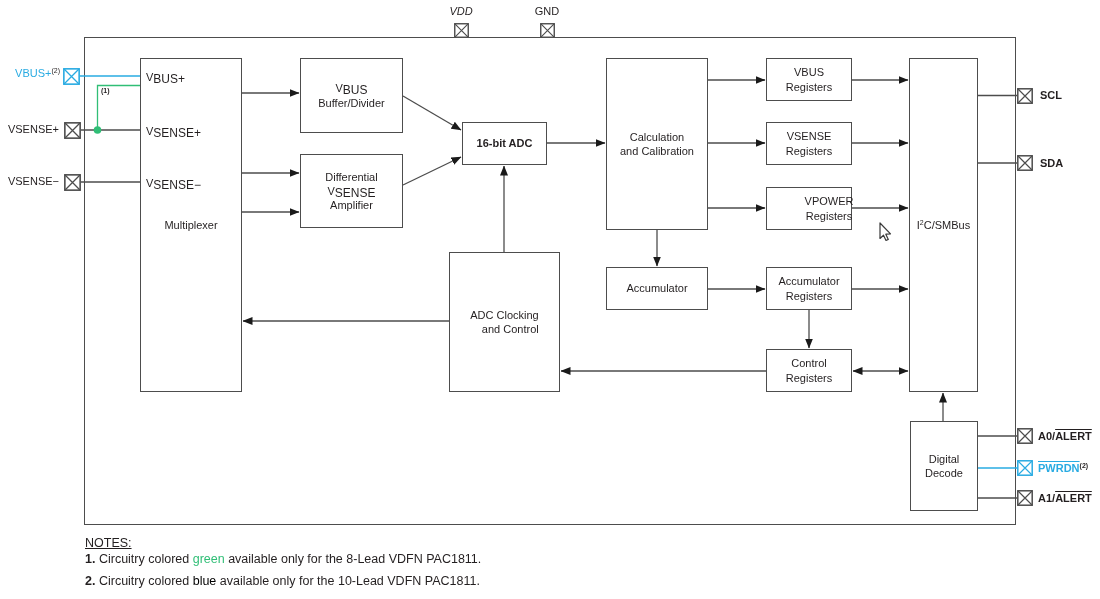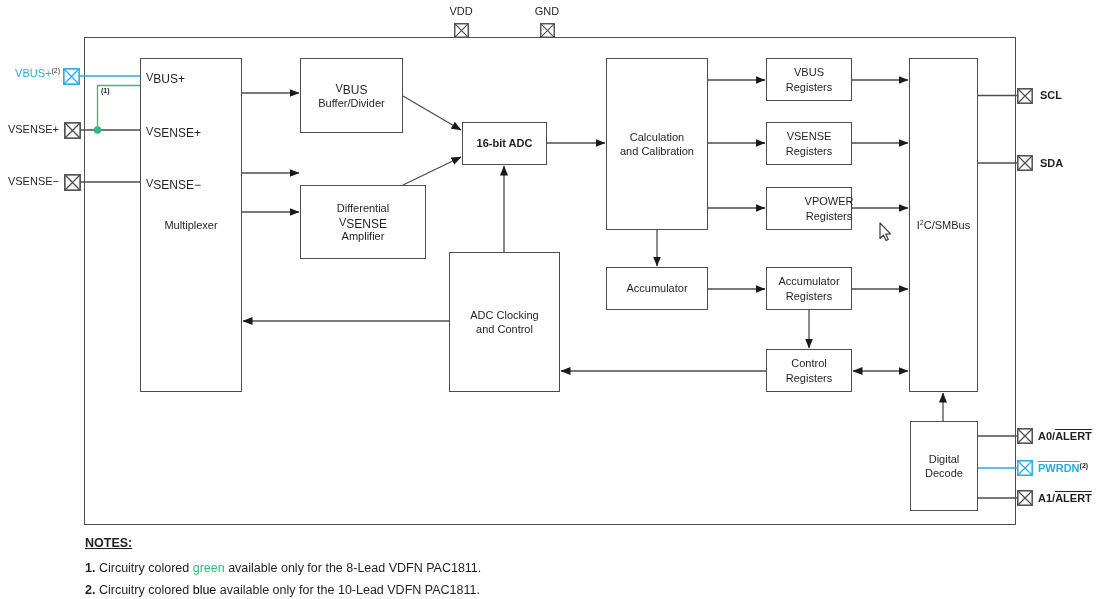--- a/index.html
+++ b/index.html
@@ -19,21 +19,21 @@
   .mux-in{position:absolute;left:5px;font-size:11px;white-space:nowrap;}
   .pin{position:absolute;}
   .pin-label{position:absolute;font-size:11px;white-space:nowrap;line-height:13px;}
   .pin-label.right-al{text-align:right;}
   .pin-label.bold{font-weight:700;}
   .pin-label.ctr{text-align:center;}
   .blue{color:#29ABE2;}
   .ov{text-decoration:overline;}
   svg.wires{position:absolute;left:0;top:0;pointer-events:none;}
   .notes{position:absolute;left:85px;top:536px;font-size:12.5px;color:#231F20;}
-  .notes-heading{font-weight:700;text-decoration:underline;margin-bottom:11px;}
+  .notes-heading{font-weight:400;text-decoration:underline;margin-bottom:2px;}
   .note-line{margin-bottom:7px;line-height:15px;}
   .note-line b{font-weight:700;}
   .w-green{color:#30BE76;}
   .w-blue{color:#000000;}
   .ann1{position:absolute;left:101px;top:87px;font-size:7px;font-weight:700;}
 </style>
 </head>
 <body>
 
 <div id="stage">
@@ -106,21 +106,21 @@
     <span class="lbl">Multiplexer</span>
     <span class="mux-in" style="top:11px;"><span>V</span><sub>BUS+</sub></span>
     <span class="mux-in" style="top:65px;"><span>V</span><sub>SENSE+</sub></span>
     <span class="mux-in" style="top:117px;"><span>V</span><sub>SENSE−</sub></span>
   </div>
 
   <div class="block" style="left:300px;top:58px;width:103px;height:75px;">
     <span class="lbl"><span>V</span><sub>BUS</sub><br><span>Buffer/Divider</span></span>
   </div>
 
-  <div class="block" style="left:300px;top:154px;width:126px;height:74px;margin-top:31px;">
+  <div class="block" style="left:300px;top:154px;width:103px;height:74px;">
     <span class="lbl"><span>Differential</span><br><span>V</span><sub>SENSE</sub><br><span>Amplifier</span></span>
   </div>
 
   <div class="block" style="left:462px;top:122px;width:85px;height:43px;font-weight:bold;">
     <span class="lbl">16-bit ADC</span>
   </div>
 
   <div class="block" style="left:606px;top:58px;width:102px;height:172px;">
     <span class="lbl"><span>Calculation</span><br><span>and Calibration</span></span>
   </div>
@@ -142,39 +142,39 @@
   </div>
 
   <div class="block" style="left:766px;top:267px;width:86px;height:43px;">
     <span class="lbl"><span>Accumulator</span><br><span>Registers</span></span>
   </div>
 
   <div class="block" style="left:766px;top:349px;width:86px;height:43px;">
     <span class="lbl"><span>Control</span><br><span>Registers</span></span>
   </div>
 
-  <div class="block" style="left:449px;top:252px;width:111px;height:140px;">
+  <div class="block" style="left:449px;top:252px;width:111px;height:140px;text-align:right;">
     <span class="lbl"><span>ADC Clocking</span><br><span>and Control</span></span>
   </div>
 
   <div class="block" style="left:909px;top:58px;width:69px;height:334px;">
     <span class="lbl"><span>I</span><sup class="p2">2</sup><span>C/SMBus</span></span>
   </div>
 
   <div class="block" style="left:910px;top:421px;width:68px;height:90px;">
     <span class="lbl"><span>Digital</span><br><span>Decode</span></span>
   </div>
 
   <div class="pin" style="left:454px;top:23px;">
     <svg width="15" height="15" viewBox="0 0 16 16">
       <rect x="0.8" y="0.8" width="14.4" height="14.4" fill="#fff" stroke="#4D4D4D" stroke-width="1.5"></rect>
       <path d="M1,1 L15,15 M15,1 L1,15" stroke="#4D4D4D" stroke-width="1.2" fill="none"></path>
     </svg>
   </div>
-  <div class="pin-label ctr" style="left:441px;top:5px;width:40px;">VDD</div>
+  <div class="pin-label ctr" style="left:441px;top:5px;width:40px;font-style:italic;">VDD</div>
 
   <div class="pin" style="left:540px;top:23px;">
     <svg width="15" height="15" viewBox="0 0 16 16">
       <rect x="0.8" y="0.8" width="14.4" height="14.4" fill="#fff" stroke="#4D4D4D" stroke-width="1.5"></rect>
       <path d="M1,1 L15,15 M15,1 L1,15" stroke="#4D4D4D" stroke-width="1.2" fill="none"></path>
     </svg>
   </div>
   <div class="pin-label ctr" style="left:527px;top:5px;width:40px;">GND</div>
 
   <div class="pin" style="left:63px;top:67.5px;">

